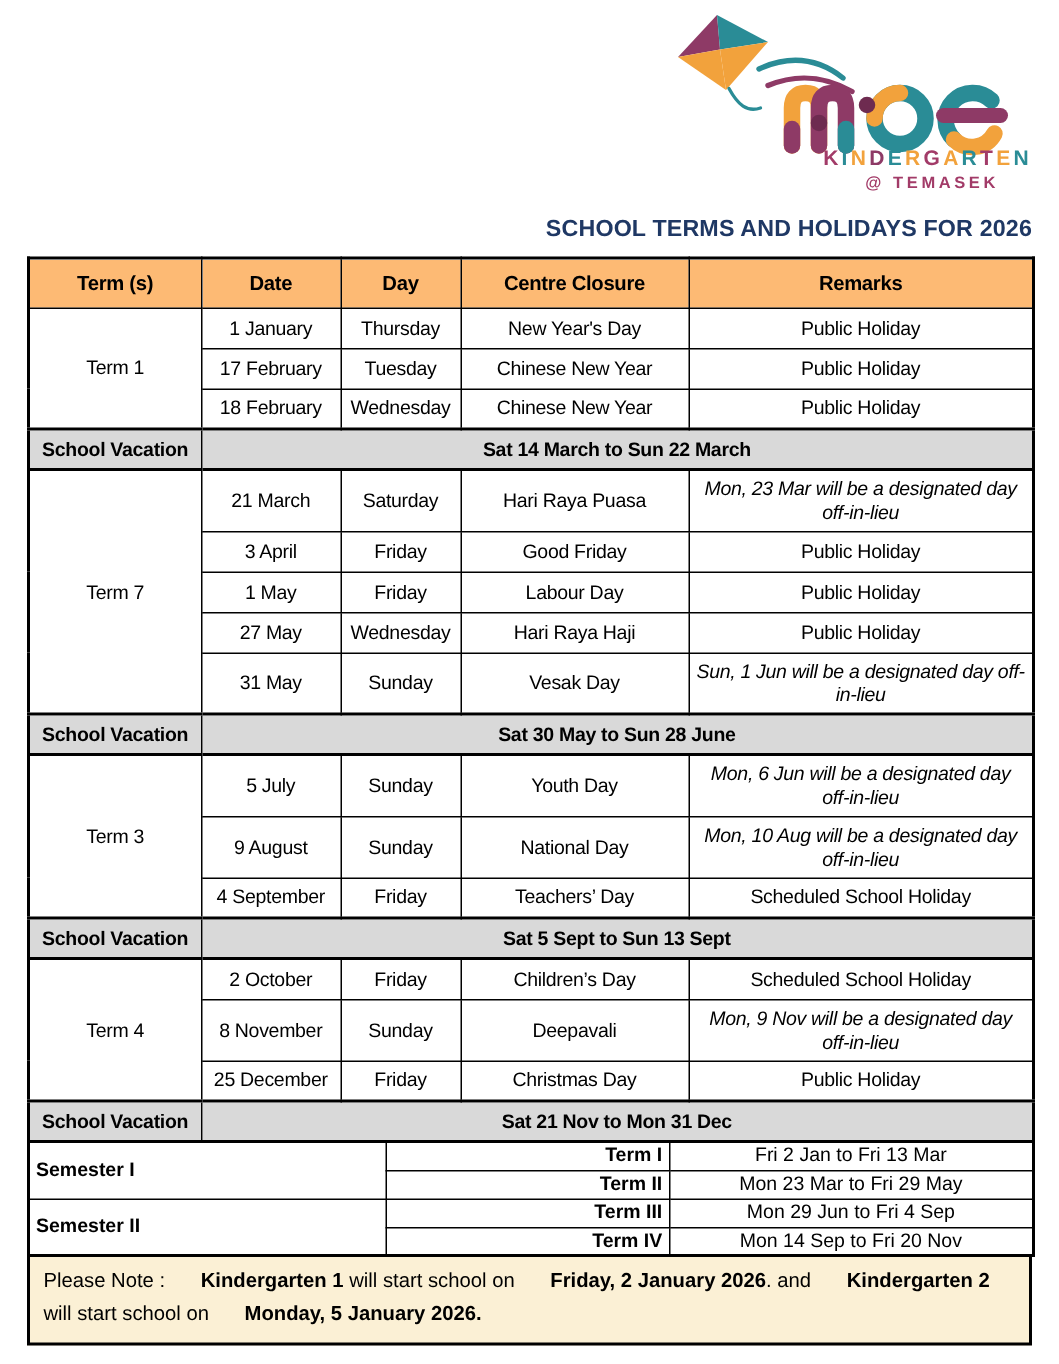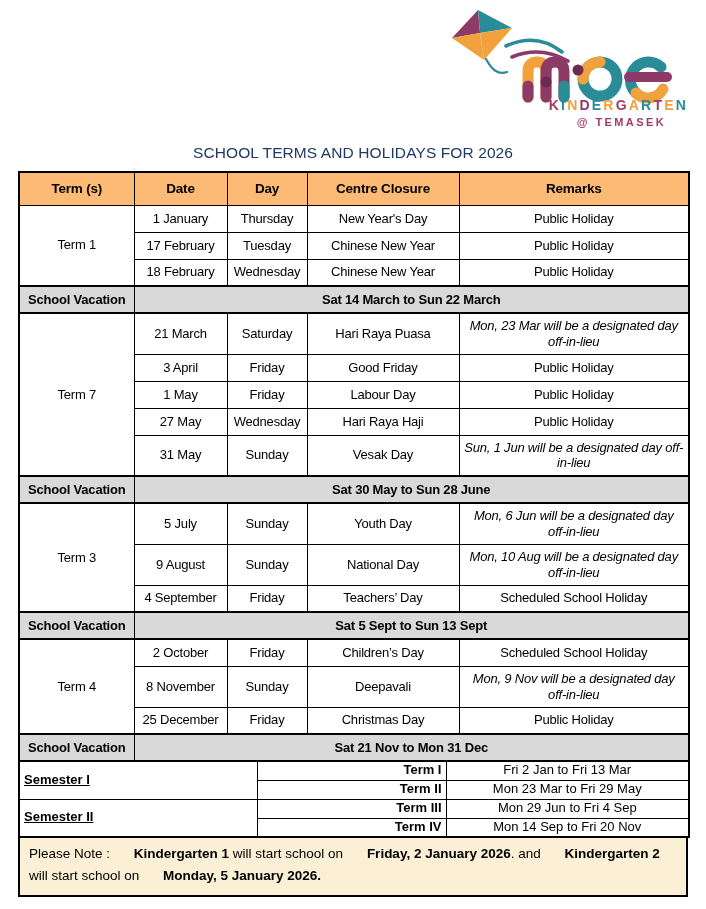--- a/index.html
+++ b/index.html
@@ -20,34 +20,34 @@
   .kg-word span:nth-child(7){color:#A23B68;}
   .kg-word span:nth-child(8){color:#F2A23C;}
   .kg-word span:nth-child(9){color:#2A8C96;}
   .kg-word span:nth-child(10){color:#A23B68;}
   .kg-word span:nth-child(11){color:#F2A23C;}
   .kg-word span:nth-child(12){color:#2A8C96;}
   .tagline{position:absolute;top:112px;right:28px;color:#A23B68;font-weight:bold;font-size:11px;letter-spacing:2.4px;white-space:nowrap;}
 
   
   .content{position:absolute;left:18px;top:144px;width:670px;}
-  .title{margin:0 0 9px 0;text-align:center;color:#1F3864;font-size:15.5px;font-weight:normal;letter-spacing:0.1px;}
+  .title{margin:0 0 9px 0;text-align:right;color:#1F3864;font-size:15.5px;font-weight:bold;letter-spacing:0.1px;}
 
   table.main{border-collapse:collapse;table-layout:fixed;width:670px;border:2px solid #000;}
   table.main td,table.main th{border:1px solid #000;text-align:center;vertical-align:middle;
      font-size:13px;font-weight:normal;padding:1px 4px;line-height:1.2;letter-spacing:-0.2px;overflow:hidden;}
   table.main th{background:#fdba74;font-weight:bold;font-size:13.5px;}
   tr.h33{height:33px;} tr.h27{height:27px;} tr.h41{height:41px;}
   tr.vacation td{background:#D9D9D9;font-weight:bold;border-top:2px solid #000;border-bottom:2px solid #000;}
   td.rem-italic{font-style:italic;}
 
   table.sem{border-collapse:collapse;table-layout:fixed;width:670px;border:2px solid #000;margin-top:-2px;}
   table.sem td{border:1px solid #000;font-size:13px;padding:0 4px;vertical-align:middle;line-height:1.15;}
   table.sem tr{height:19px;}
-  td.sem-label{font-weight:bold;text-align:left;padding-left:8px;text-decoration:underline;}
+  td.sem-label{font-weight:bold;text-align:left;padding-left:8px;}
   td.sem-term{font-weight:bold;text-align:right;}
   td.sem-range{text-align:center;padding-left:7px;}
 
   .note{width:670px;box-sizing:border-box;border:2px solid #000;margin-top:-2px;background:#FBF0D5;
         font-size:13.5px;line-height:1.6;padding:5px 9px 9px 9px;}
   .note b{font-weight:bold;padding-left:20px;}
 </style>
 </head>
 <body>
 

